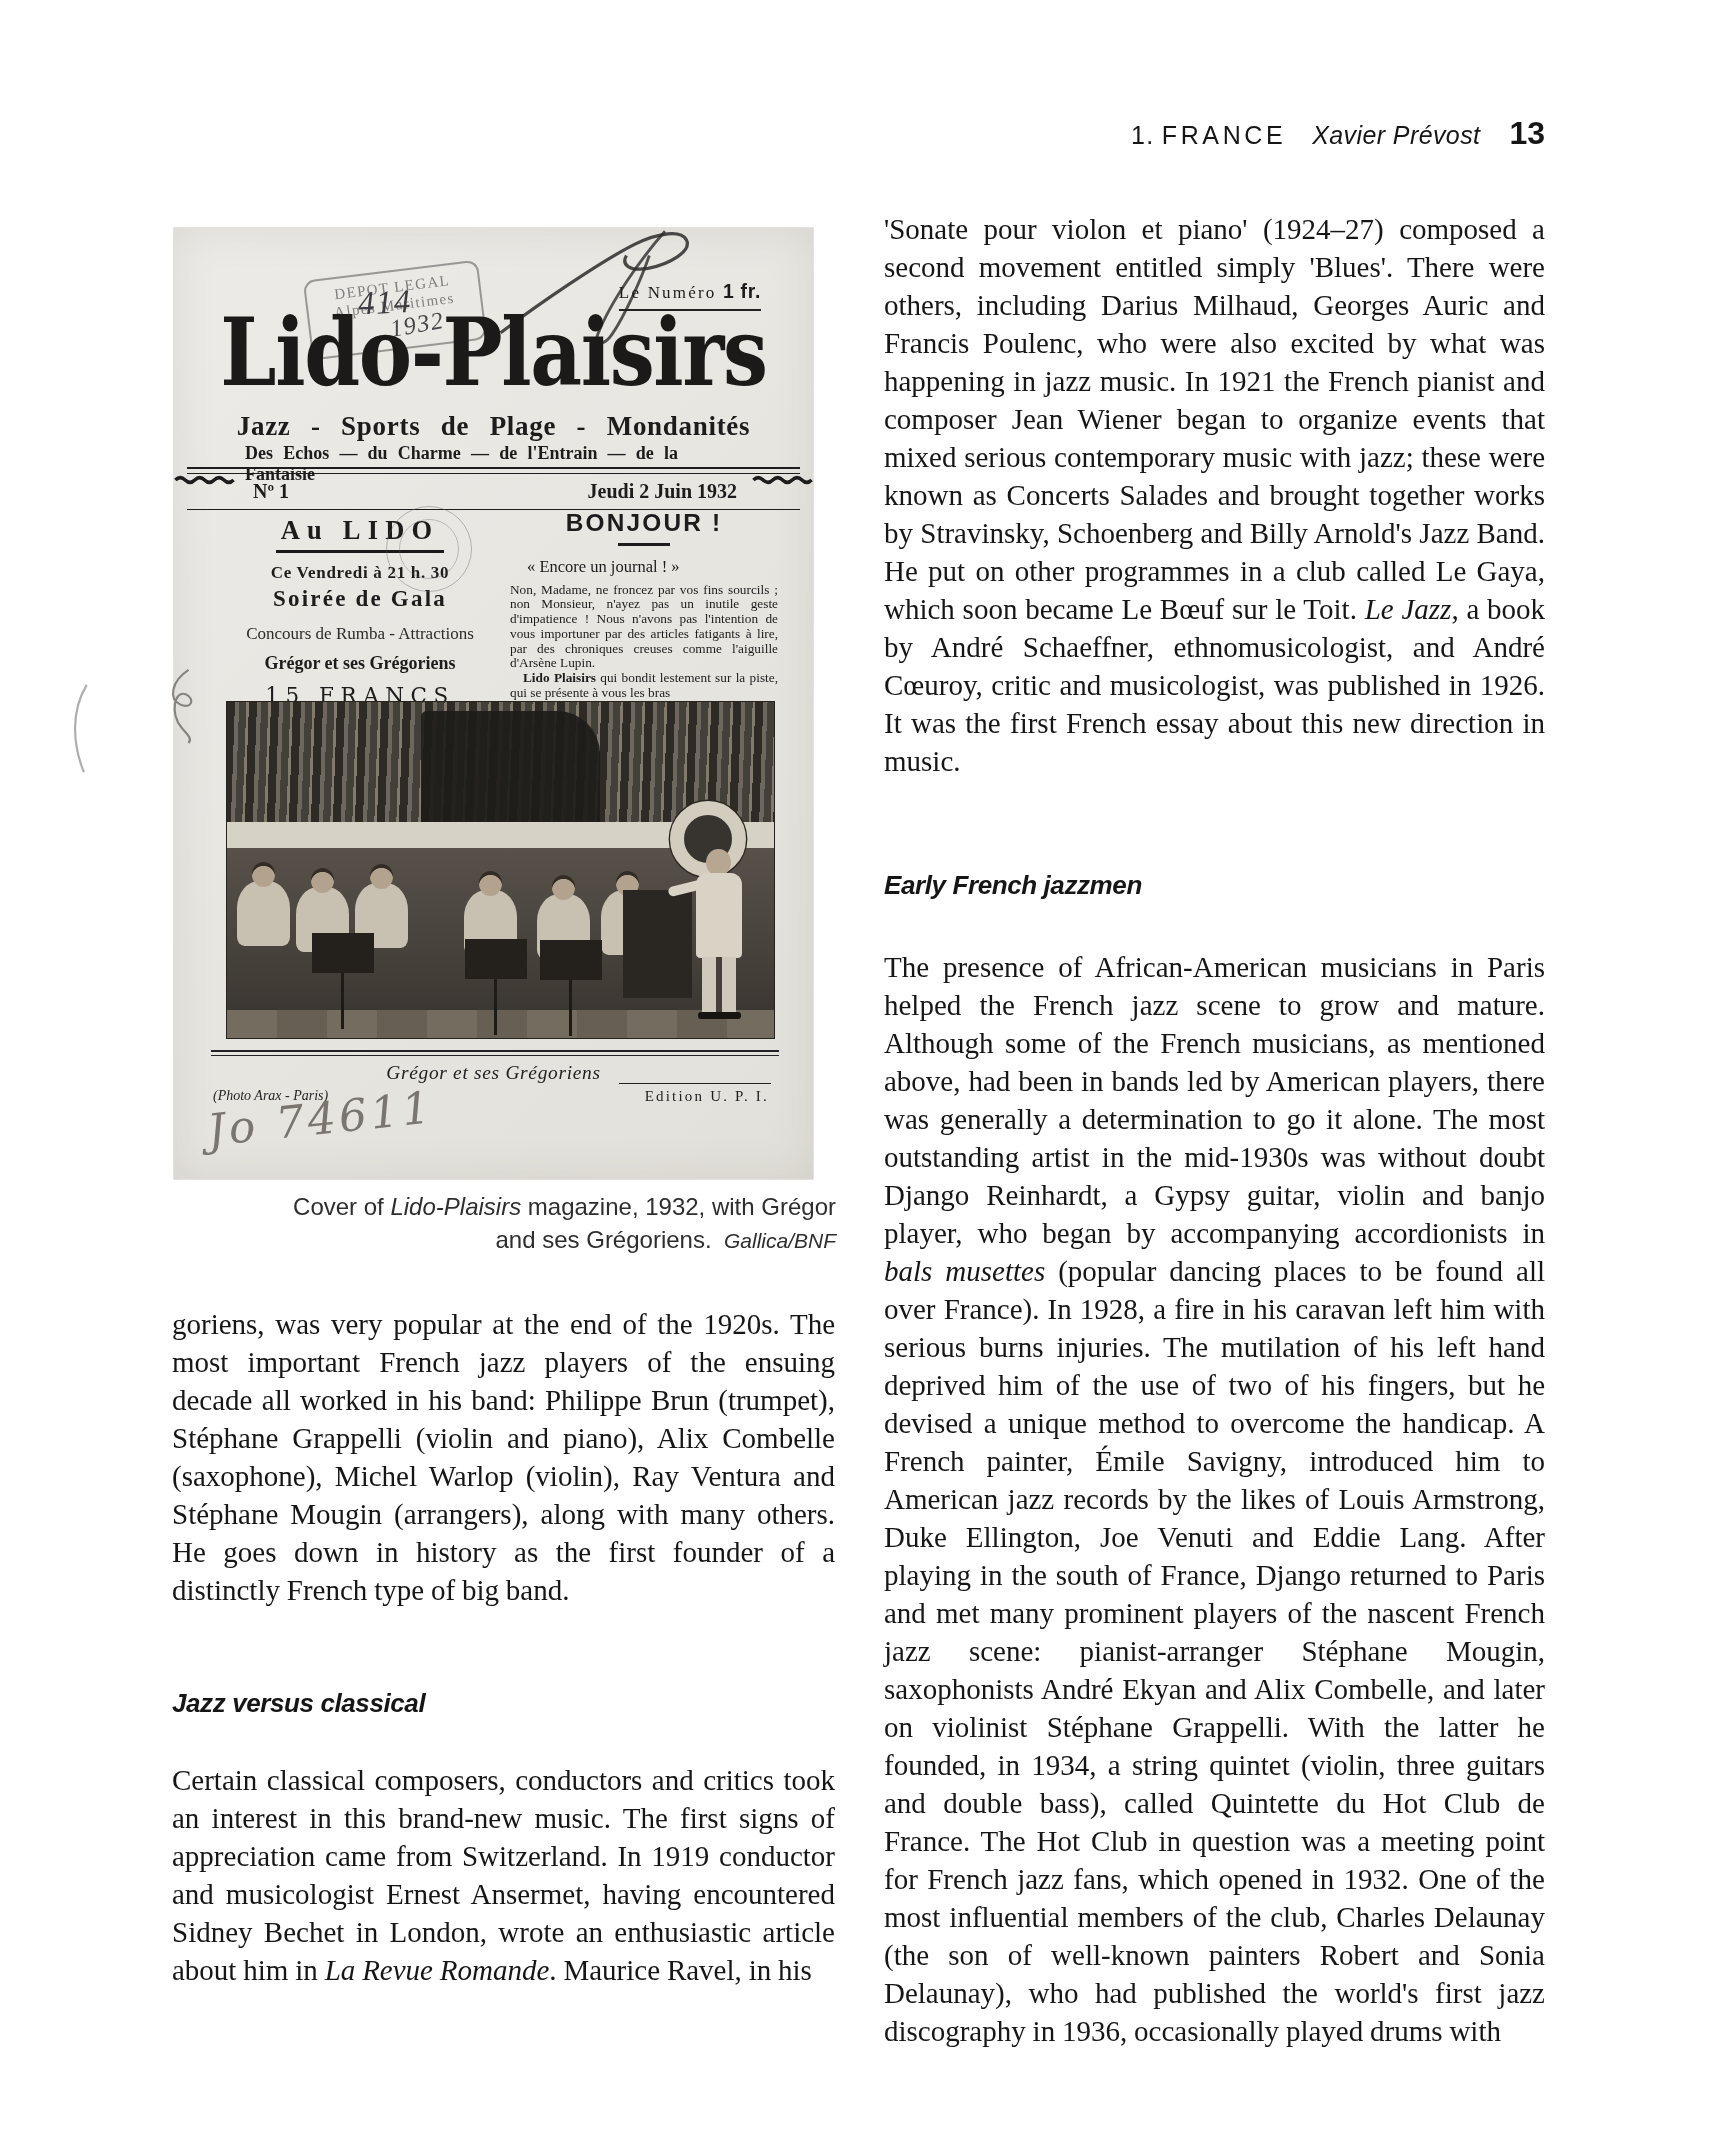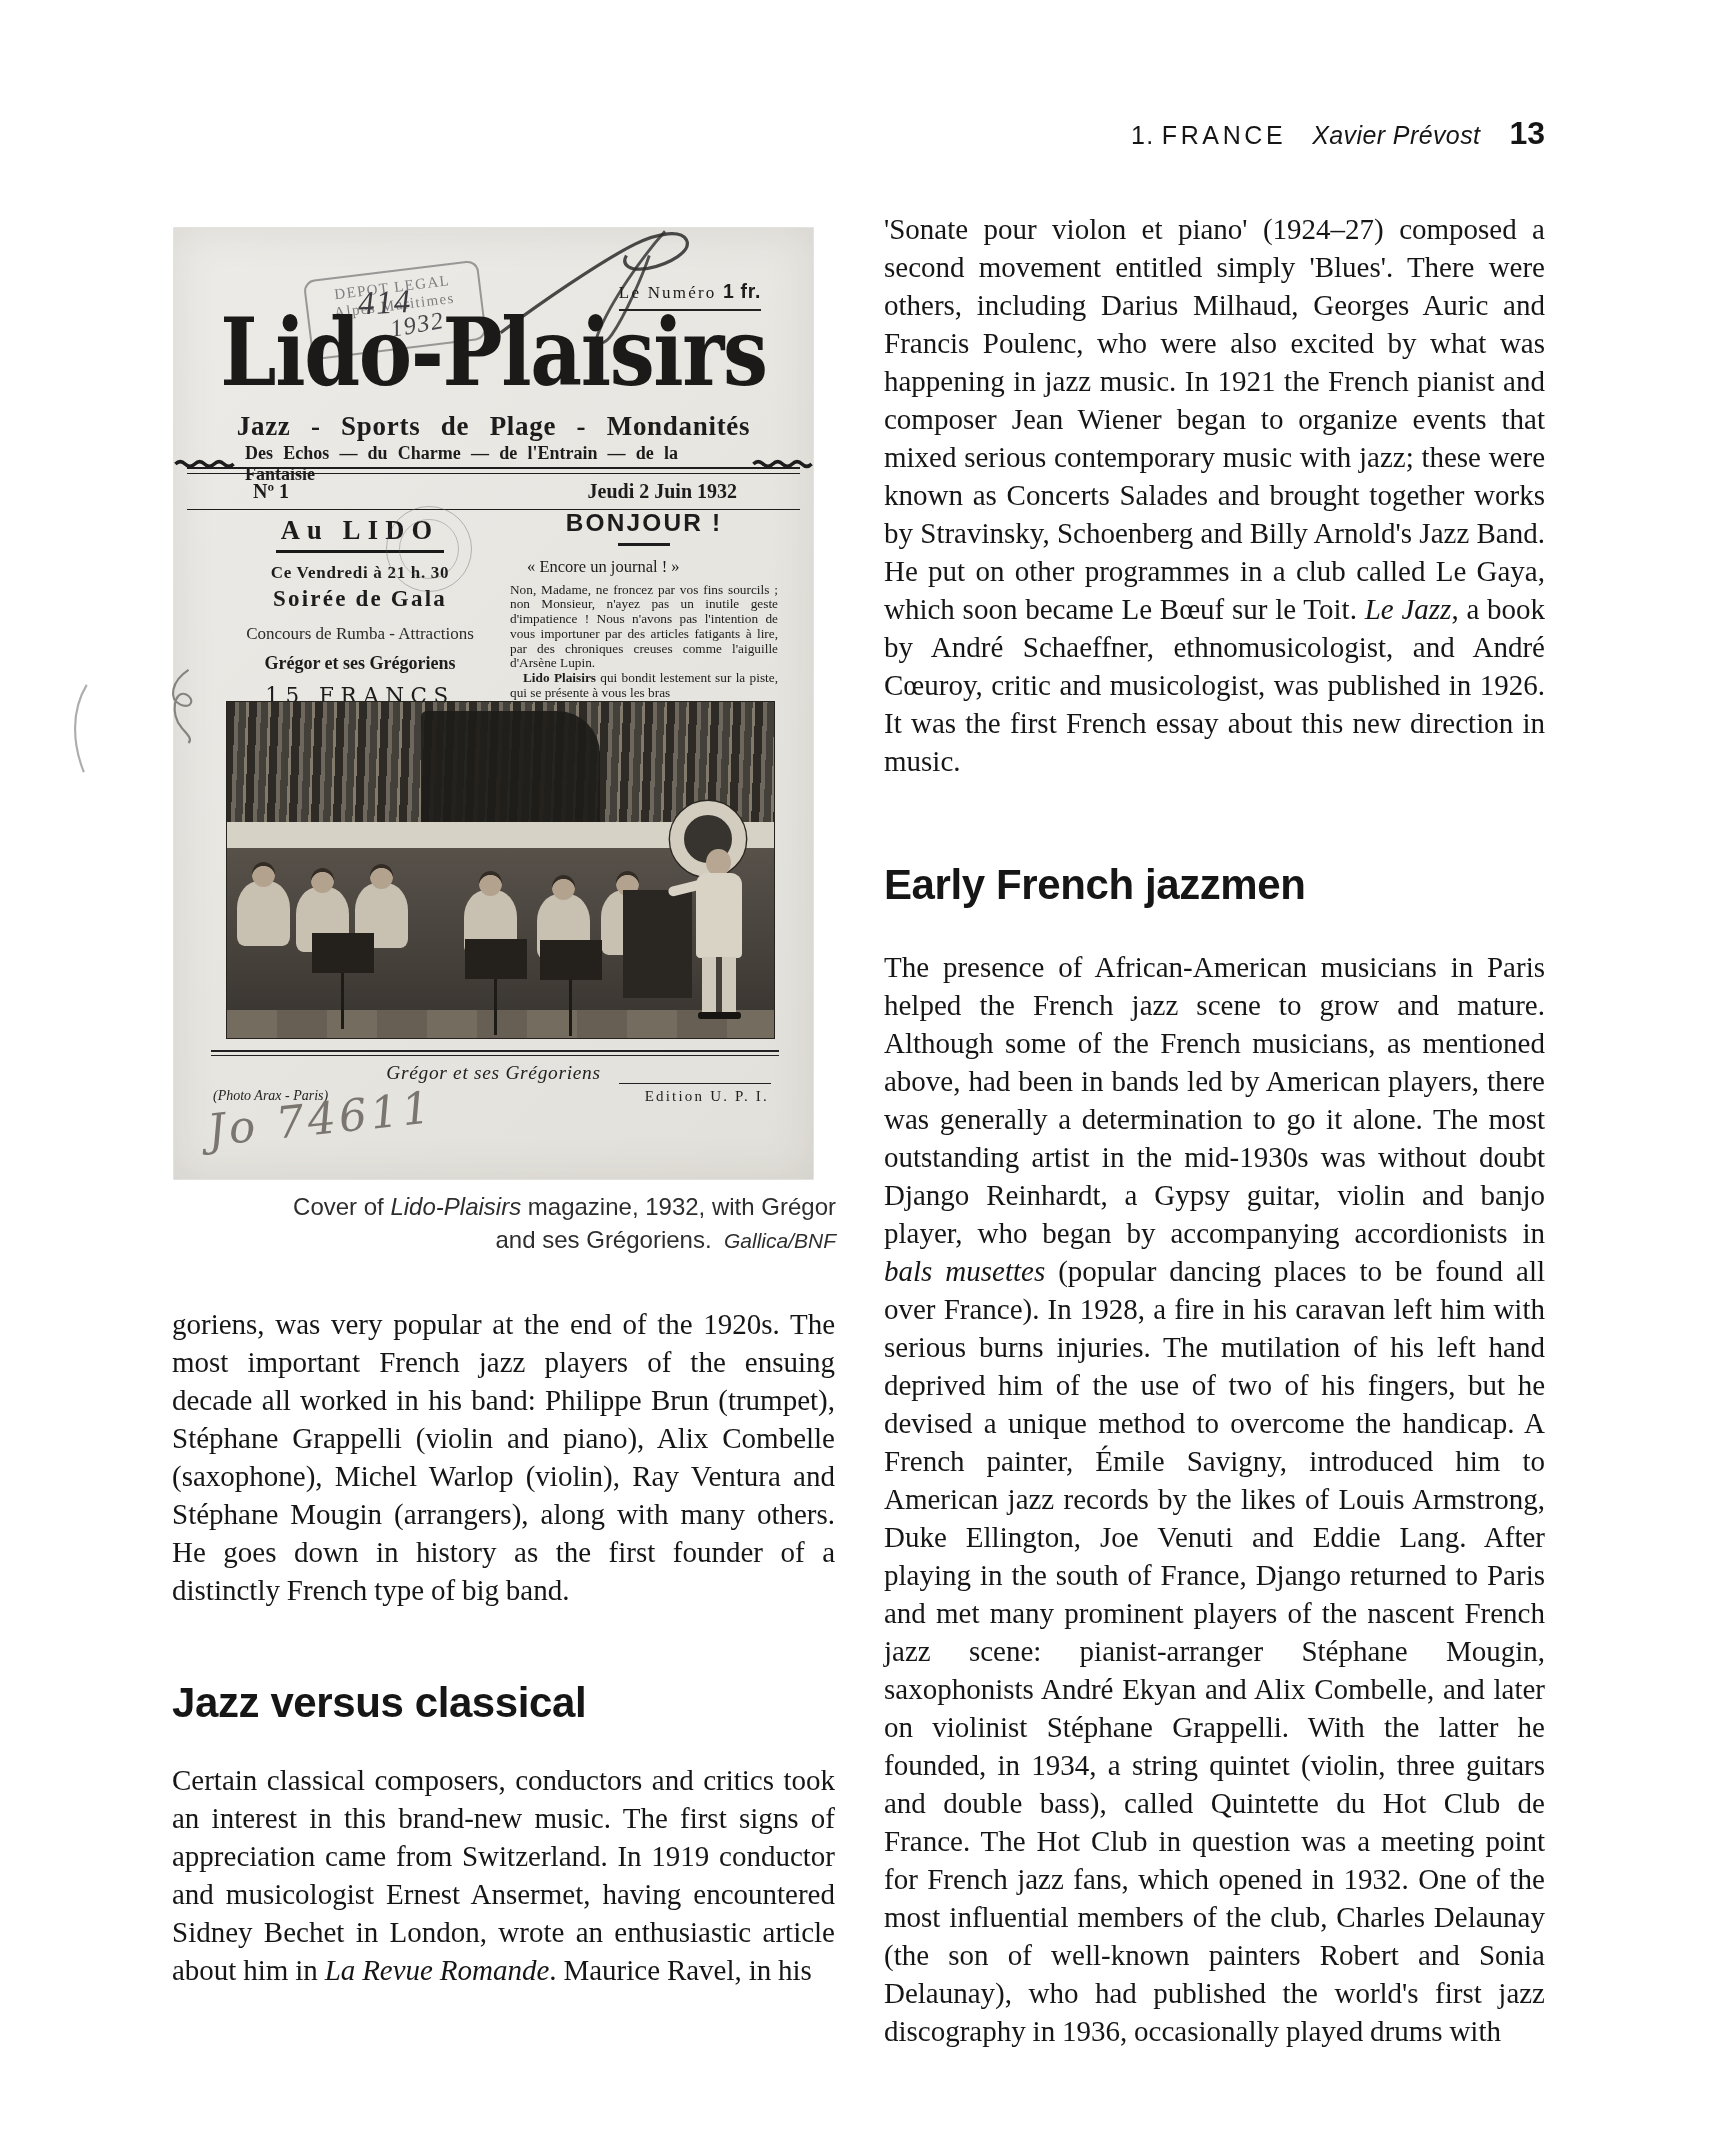--- a/index.html
+++ b/index.html
@@ -9,21 +9,21 @@
   
   .runhead{position:absolute;top:115px;left:0;width:1545px;text-align:right;
            font-family:"Liberation Sans",sans-serif;white-space:nowrap;}
   .runhead .chap{font-size:25px;letter-spacing:1.4px;}
   .runhead .sect{font-size:25px;letter-spacing:3.6px;margin-left:7.2px;}
   .runhead .auth{font-size:25px;font-style:italic;margin-left:26px;letter-spacing:0.4px;}
   .runhead .pgno{font-size:32px;font-weight:bold;margin-left:29px;}
 
   
   .bodytext{font-size:29px;line-height:38px;text-align:justify;hyphens:none;word-spacing:-0.4px;}
-  .h2{font-family:"Liberation Sans",sans-serif;font-weight:bold;font-size:42px;letter-spacing:-0.4px;line-height:40px;}
+  .h2{font-family:"Liberation Sans",sans-serif;font-weight:bold;font-size:26px;letter-spacing:-0.4px;line-height:40px;font-style:italic;}
   .it{font-style:italic;}
   .b{font-weight:bold;}
 
   .rcol{position:absolute;left:884px;top:210px;width:661px;}
   .rcol .h2{margin:85px 0 43px 0;}
 
   .lcol-p1{position:absolute;left:172px;top:1305px;width:663px;}
   .lcol-h2{position:absolute;left:172px;top:1683px;width:663px;}
   .lcol-p2{position:absolute;left:172px;top:1761px;width:663px;}
 
@@ -51,21 +51,21 @@
 
   .price{position:absolute;right:52px;top:52px;font-size:17px;letter-spacing:2.2px;
          border-bottom:2.2px solid #222;padding-bottom:5.7px;}
   .price .val{font-family:"Liberation Sans",sans-serif;font-weight:bold;font-size:19.4px;letter-spacing:0.7px;}
 
   .masthead{position:absolute;left:0;right:0;top:69px;text-align:center;
             font-family:"DejaVu Serif",serif;font-weight:bold;font-size:80px;letter-spacing:-1.4px;
             transform:scaleY(1.18);transform-origin:top center;color:#1b1a18;}
   .subtitle{position:absolute;left:0;right:0;top:183px;text-align:center;
             font-weight:bold;font-size:27px;word-spacing:13px;letter-spacing:0.7px;}
-  .tagrow{position:absolute;left:0;right:0;top:215px;display:flex;align-items:center;justify-content:center;gap:10px;}
+  .tagrow{position:absolute;left:0;right:0;top:215px;display:flex;align-items:flex-end;justify-content:center;gap:10px;}
   .tagrow .tag{font-weight:bold;font-size:18px;word-spacing:5.7px;}
   .rule-double{position:absolute;left:13px;right:13px;top:239px;height:6.5px;
                border-top:2.9px solid #1d1d1d;border-bottom:1.4px solid #1d1d1d;}
   .issuerow{position:absolute;left:13px;right:13px;top:249px;height:29px;font-weight:bold;font-size:20px;}
   .issuerow .no{position:absolute;left:66px;top:2.9px;}
   .issuerow .date{position:absolute;right:63px;top:2.9px;}
   .rule-single{position:absolute;left:13px;right:13px;top:281px;height:1.4px;background:#1d1d1d;}
 
   .gala{position:absolute;left:42px;top:287px;width:288px;text-align:center;}
   .gala .venue{display:inline-block;font-weight:bold;font-size:26.5px;letter-spacing:7.2px;

